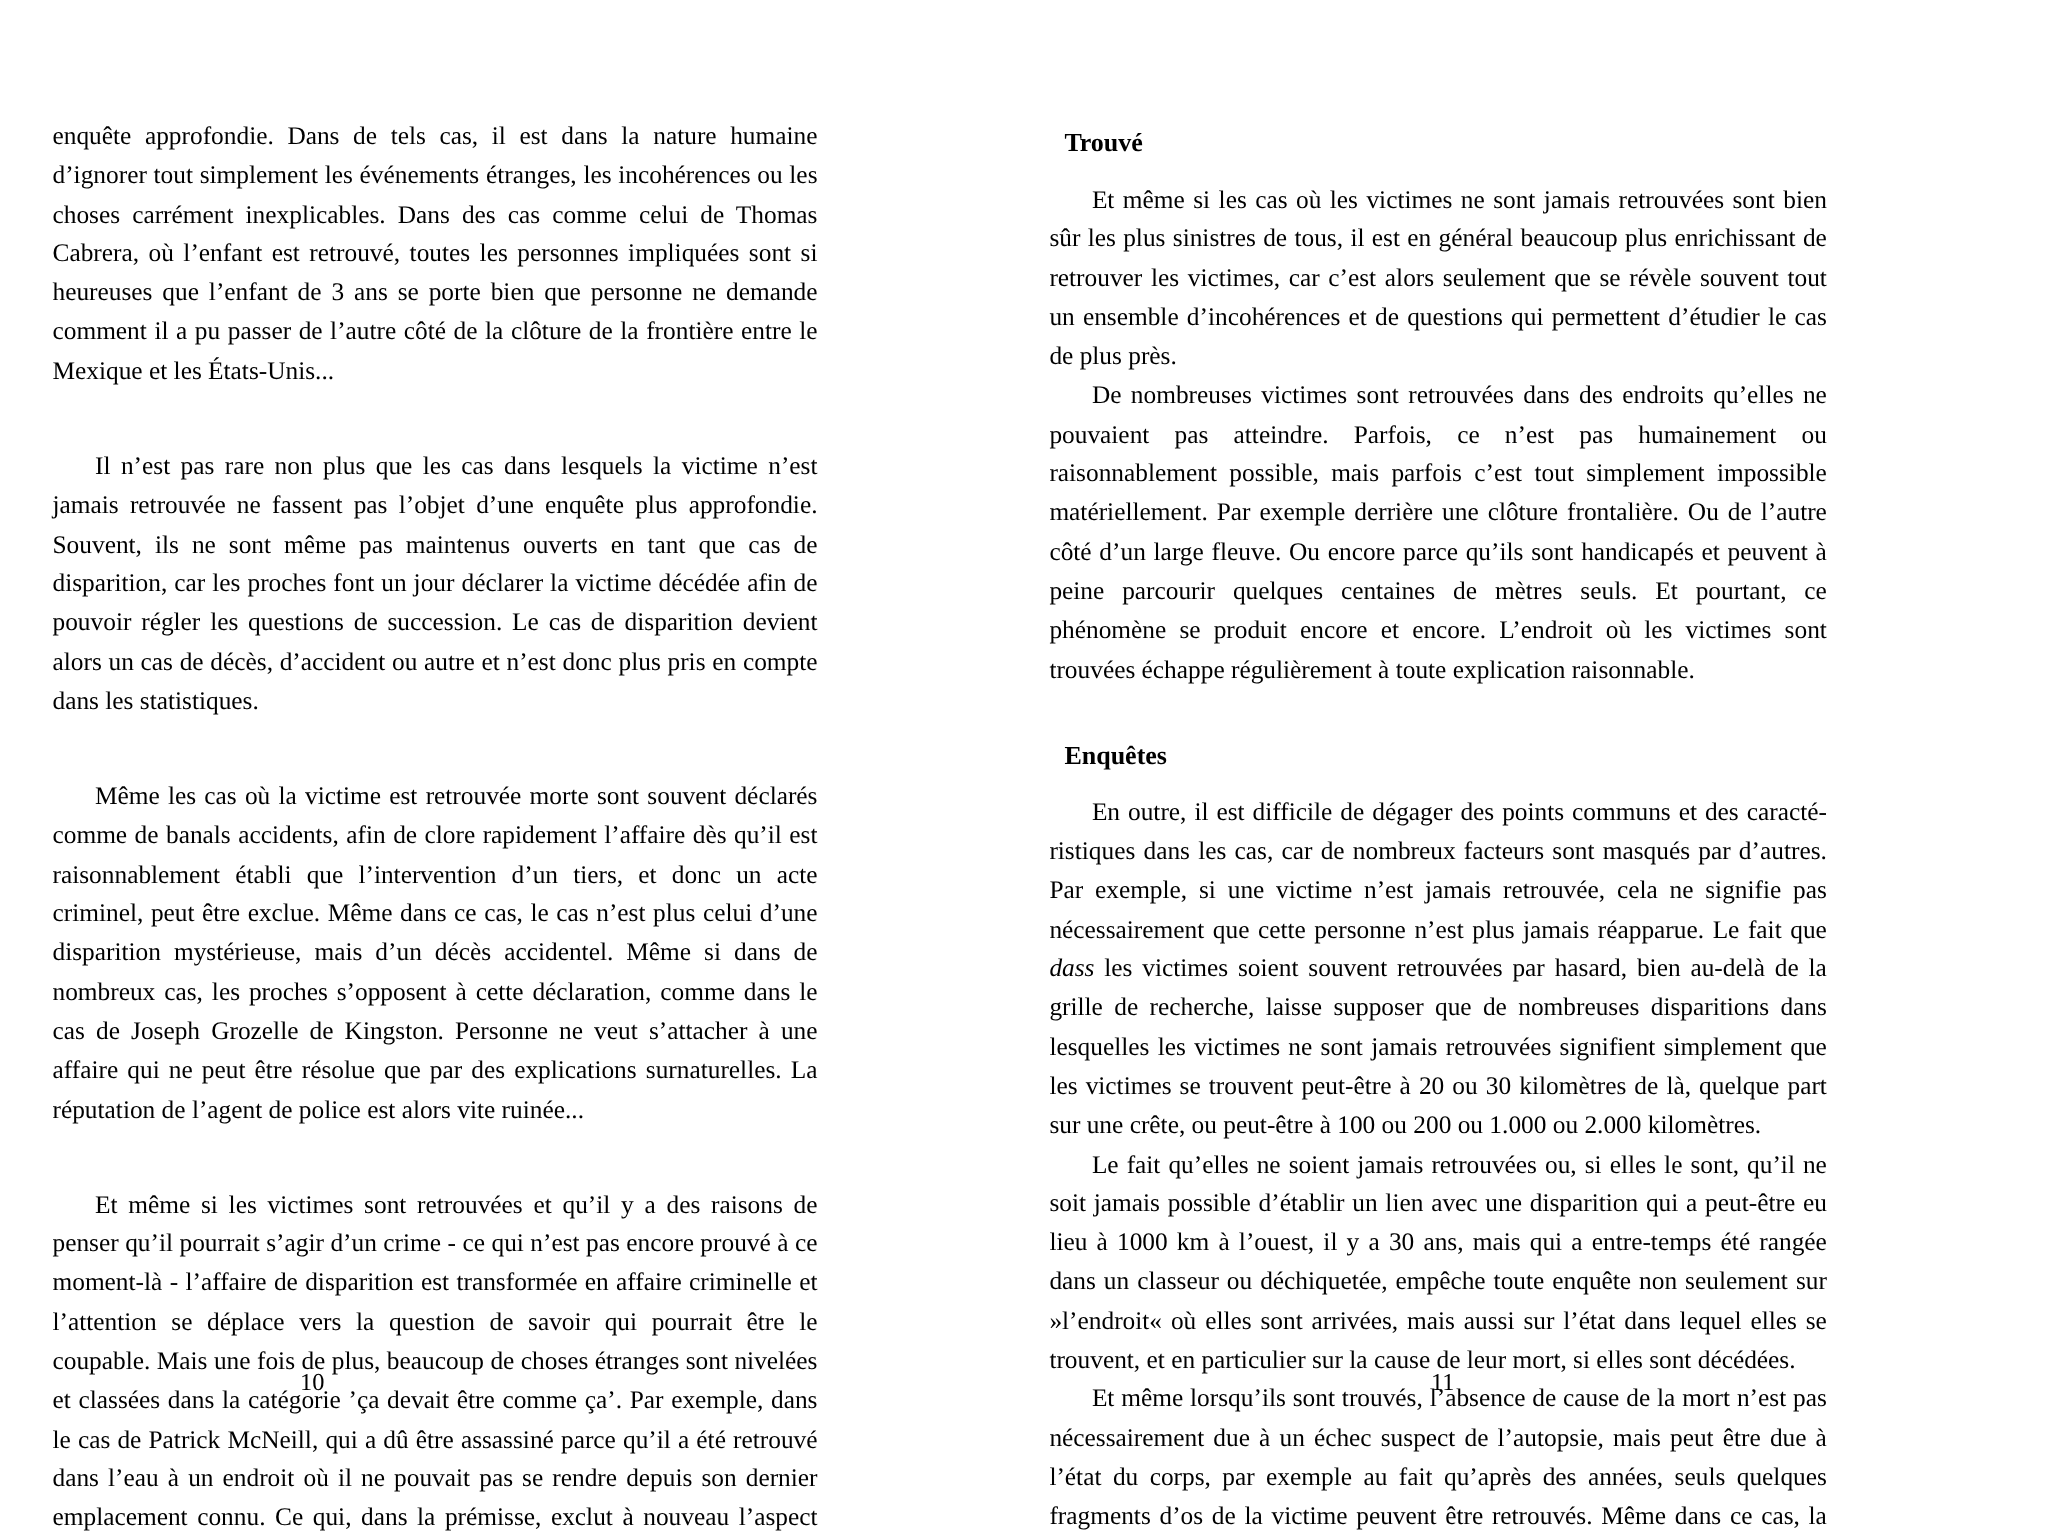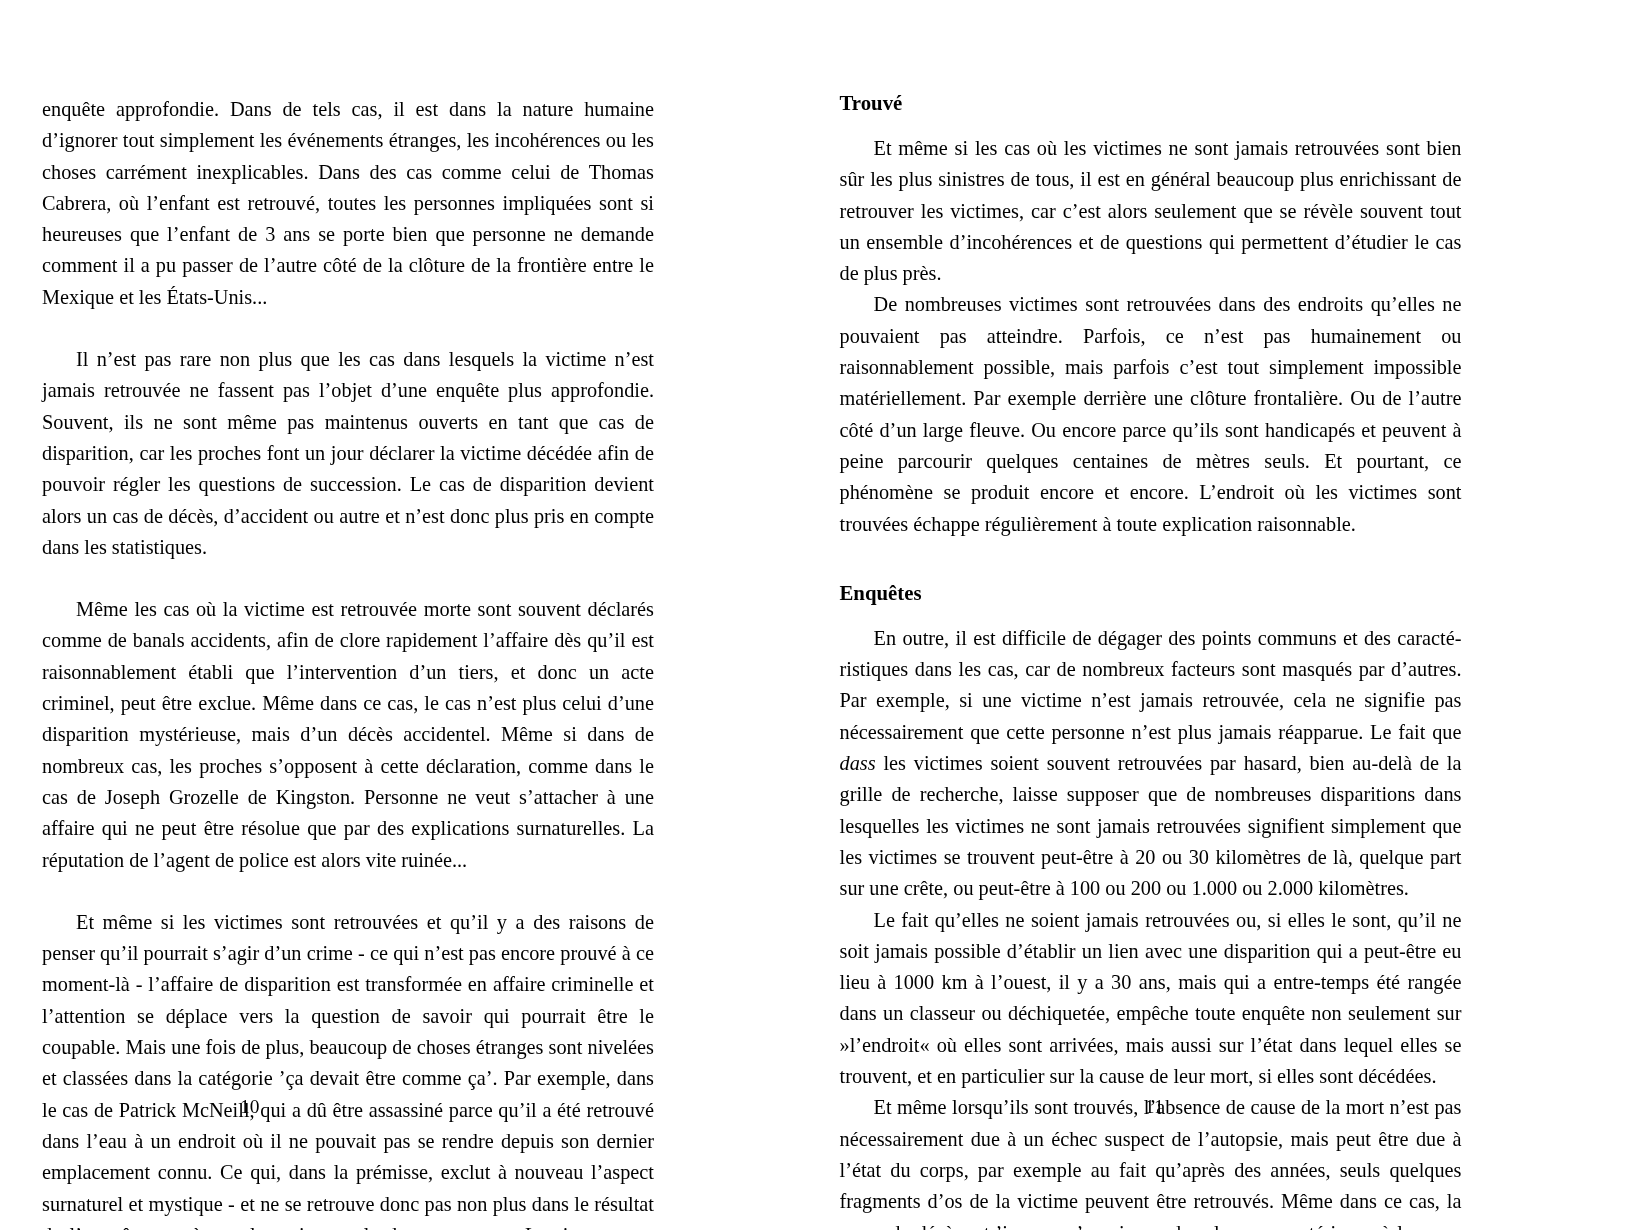--- a/index.html
+++ b/index.html
@@ -48,24 +48,24 @@
     text-align: justify;
     text-justify: inter-word;
     hyphens: manual;
     -webkit-hyphens: manual;
   }
   .para.indent {
     text-indent: 34px;
     font-family: Liberation Serif, serif;
   }
   .para.gap-before {
-    margin-top: 31px;
+    margin-top: 45px;
   }
   .heading {
-    margin: 0;
+    margin: 12px;
     font-size: 20.8px;
     line-height: 30px;
     font-weight: bold;
     text-align: left;
   }
   .heading.spaced {
     margin-top: 38px;
   }
   .heading + .para {
     margin-top: 15px;

